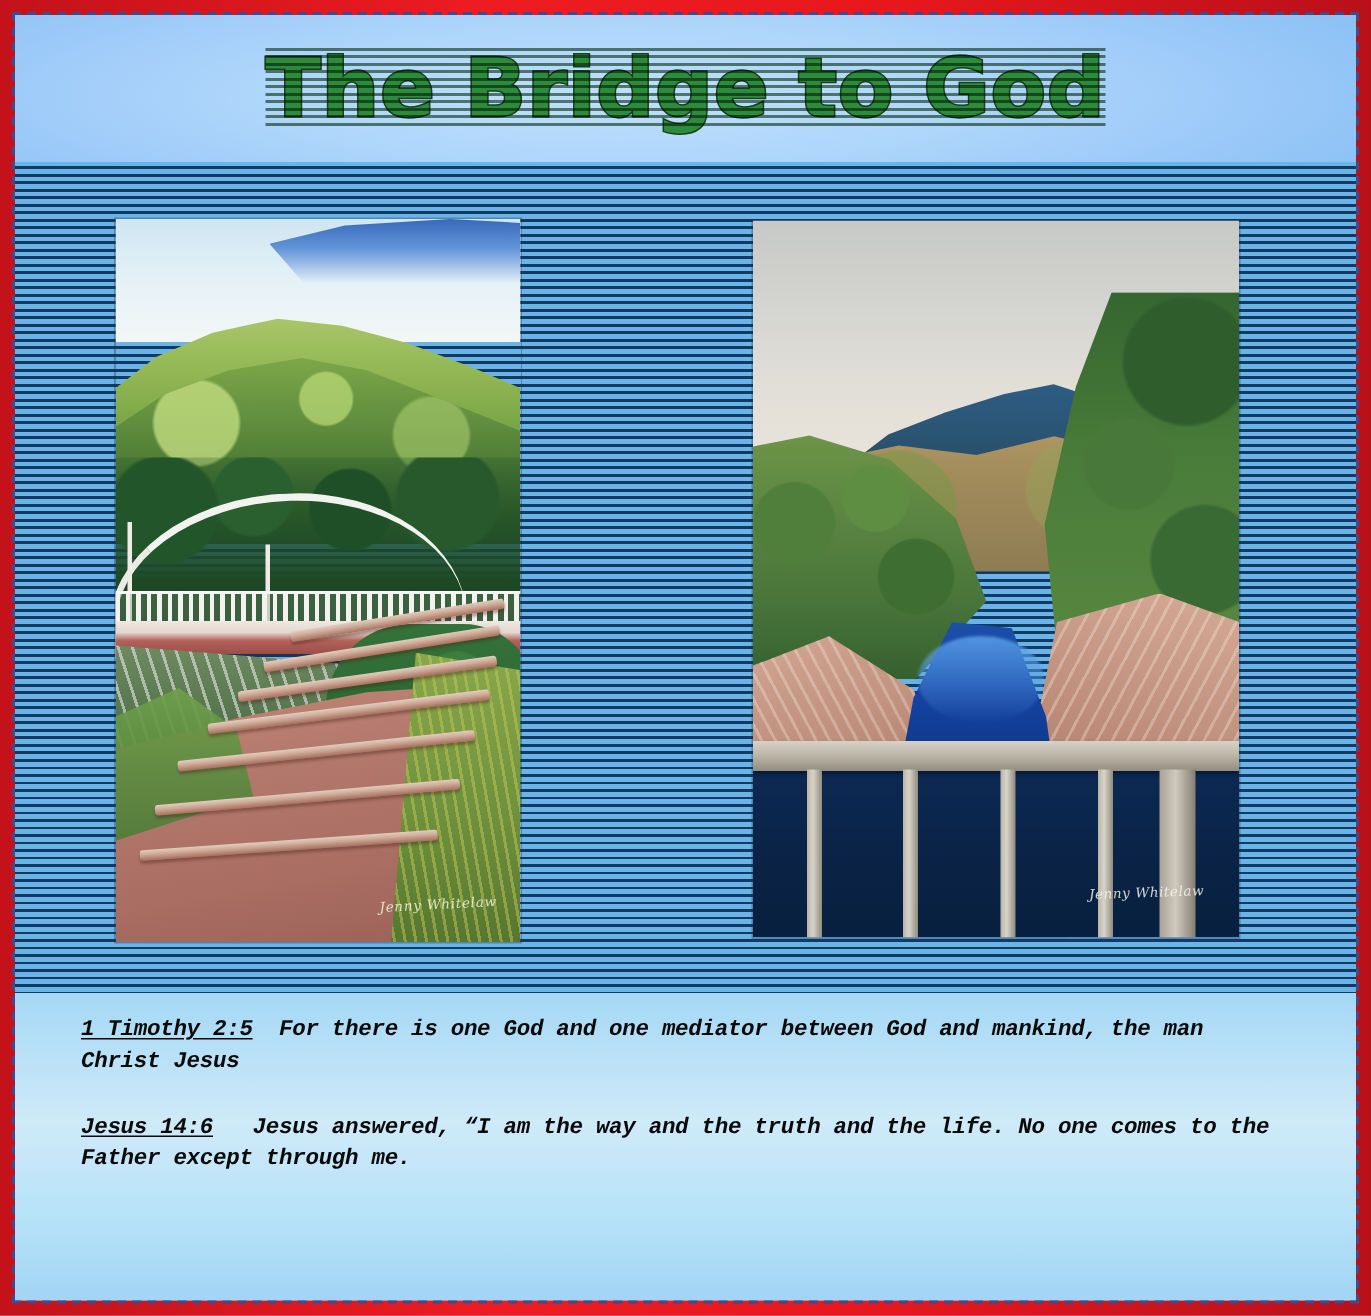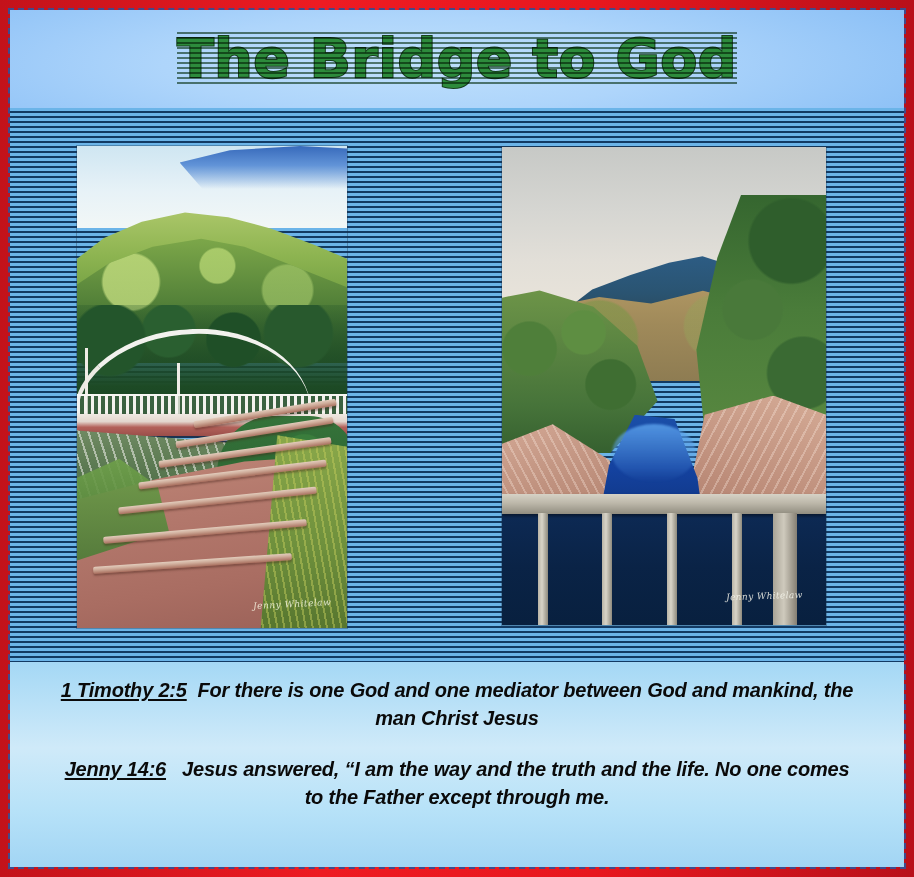--- a/index.html
+++ b/index.html
@@ -308,25 +308,25 @@
 
   
   .verse-panel {
     position:absolute;
     left:0; top:652px; width:894px; height:205px;
     background:linear-gradient(180deg,#a4d8f5 0%, #cfeaf9 42%, #b7e2f8 72%, #a2d5f4 100%);
     padding:14px 44px 0 44px;
   }
 
   .verse {
-    text-align:center;
-    font-family:Liberation Sans, sans-serif;
+    text-align:left;
+    font-family:Liberation Mono, monospace;
     font-weight:bold;
     font-style:italic;
-    font-size:20px;
+    font-size:15px;
     line-height:1.42;
     color:#0a0a0a;
     letter-spacing:-0.2px;
   }
   .verse + .verse { margin-top:22px; }
   .ref {
     text-decoration:underline;
     text-underline-offset:2px;
   }
 </style>
@@ -399,19 +399,19 @@
 
     </div>
 
     <div class="verse-panel">
 
       <p class="verse">
         <span class="ref">1 Timothy 2:5</span><span>&nbsp; </span><span>For there is one God and one mediator between God and mankind, the man Christ Jesus</span>
       </p>
 
       <p class="verse">
-        <span class="ref">Jenny 14:6</span><span>&nbsp;&nbsp; </span><span>Jesus answered, “I am the way and the truth and the life. No one comes to the Father except through me.</span>
+        <span class="ref">Jesus 14:6</span><span>&nbsp;&nbsp; </span><span>Jesus answered, “I am the way and the truth and the life. No one comes to the Father except through me.</span>
       </p>
 
     </div>
 
   </div>
 </div>
 
 </body></html>

